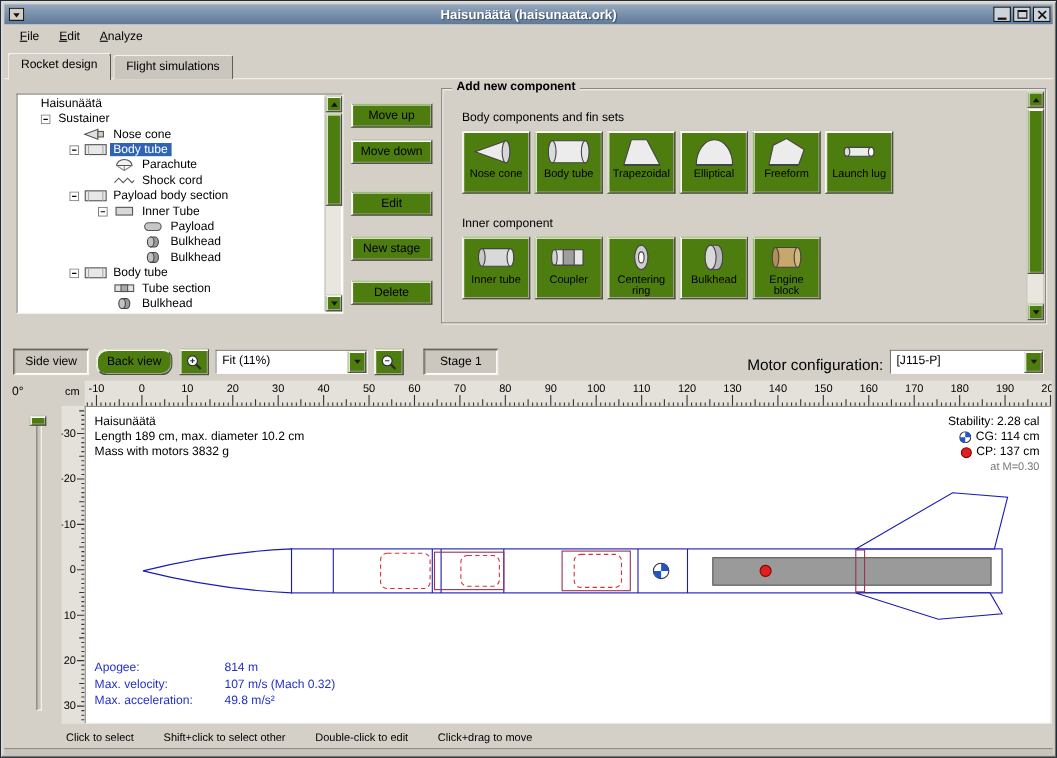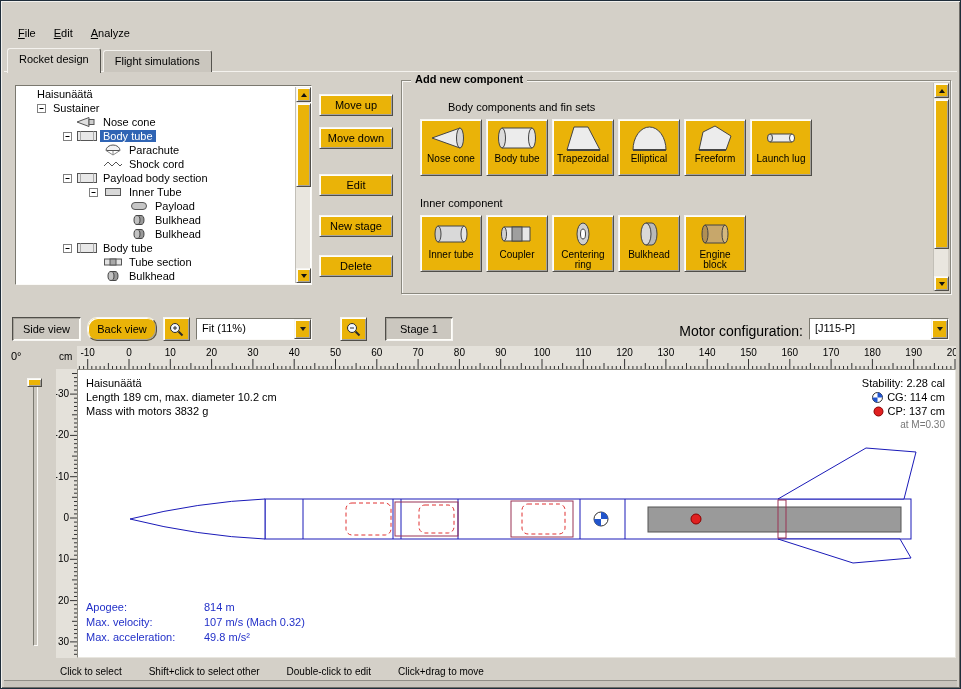--- a/index.html
+++ b/index.html
@@ -18,21 +18,21 @@
   .glyph-min{width:8px;height:2px;background:#111;margin-top:7px;}
   .glyph-max{width:9px;height:8px;border:1px solid #111;border-top:2px solid #111;}
   
   .menubar{position:absolute;left:3px;top:21px;right:3px;height:21px;display:flex;align-items:center;padding-left:6px;}
   .menu-item{padding:3px 8px;margin-right:2px;font-size:11px;}
   .tabs-row{position:absolute;left:6px;top:46px;height:25px;display:flex;align-items:flex-end;z-index:3;}
   .tab{height:22px;padding:4px 11px 0;margin-right:2px;background:#cac6be;border:1px solid #55534e;
     border-bottom:none;border-top-color:#f4f2ee;border-left-color:#f4f2ee;border-radius:3px 3px 0 0;font-size:11px;}
   .tab.active{height:25px;background:#d4d0c8;margin-bottom:-1px;}
   
-  .btn{background:#eab308;border:1px solid;border-color:#f6f5f2 #504e49 #504e49 #f6f5f2;
+  .btn{background:#4d7c0f;border:1px solid;border-color:#f6f5f2 #504e49 #504e49 #f6f5f2;
     box-shadow:inset 1px 1px 0 #fffef9, inset -1px -1px 0 #a5a29a;cursor:default;}
   .btn.pressed{border-color:#504e49 #f6f5f2 #f6f5f2 #504e49;
     box-shadow:inset 1px 1px 0 #a5a29a, inset -1px -1px 0 #fffef9;background:#cbc7bf;}
   .sunken{border:1px solid;border-color:#7a786f #fbfaf7 #fbfaf7 #7a786f;}
   
   .upper-panel{position:absolute;left:3px;top:70px;right:3px;height:233px;border-top:1px solid #f4f2ee;}
   .tree-panel{position:absolute;left:11px;top:13px;width:297px;height:200px;background:#fff;}
   .tree-rows{position:absolute;left:1px;top:1px;right:17px;bottom:1px;overflow:hidden;}
   .tree-row{height:14px;display:flex;align-items:center;white-space:nowrap;}
   .handle{width:13px;display:flex;align-items:center;flex:none;}
@@ -89,20 +89,42 @@
   
   .status-hints{position:absolute;left:3px;right:3px;top:662px;height:16px;display:flex;align-items:center;
     padding-left:56px;gap:27px;font-size:10px;}
   .bottom-strip{position:absolute;left:3px;right:3px;top:679px;height:7px;background:#c8c4bc;border-top:1px solid #908e87;}
 </style>
 </head>
 <body>
 
 <div class="window">
 
+  <div class="titlebar">
+    <span class="win-icon">
+      <svg width="14" height="12">
+          <rect x="0.5" y="0.5" width="13" height="11" fill="#d4d0c8" stroke="#111"></rect>
+          <path d="M4 5 h6 l-3 4 z" fill="#111"></path>
+        </svg>
+    </span>
+    <span class="title-text">Haisunäätä (haisunaata.ork)</span>
+    <span class="win-buttons">
+      <span class="win-btn">
+          <span class="glyph-min"></span>
+        </span>
+      <span class="win-btn">
+          <span class="glyph-max"></span>
+        </span>
+      <span class="win-btn">
+          <svg width="9" height="9">
+            <path d="M1 1 L8 8 M8 1 L1 8" stroke="#111" stroke-width="1.6"></path>
+          </svg>
+        </span>
+    </span>
+  </div>
 
   <div class="menubar" id="menubar">
       <div class="menu-item"><u>F</u>ile</div>
       <div class="menu-item"><u>E</u>dit</div>
       <div class="menu-item"><u>A</u>nalyze</div>
     </div>
 
   <div class="tabs-row" id="tabsRow">
       <div class="tab active">Rocket design</div>
       <div class="tab">Flight simulations</div>
@@ -288,21 +310,21 @@
       </div>
     <div class="btn act-btn" style="top:143px;">
         <span>New stage</span>
       </div>
     <div class="btn act-btn" style="top:183px;">
         <span>Delete</span>
       </div>
 
     <div class="groupbox">
       <div class="groupbox-title">Add new component</div>
-      <div class="sec-label" style="top:20px;margin-left:28px;">Body components and fin sets</div>
+      <div class="sec-label" style="top:20px;">Body components and fin sets</div>
       <div class="comp-row" id="bodyComps" style="top:38px;">
           <div class="comp-btn btn">
             <span class="comp-icon">
               <svg width="44" height="30">
                 <path d="M3 15 L31 5 L31 25 Z" fill="#ececec" stroke="#444"></path>
                 <ellipse cx="31" cy="15" rx="3.5" ry="10" fill="#d6d6d6" stroke="#444"></ellipse>
               </svg>
             </span>
             <span class="comp-label">Nose cone</span>
           </div>
@@ -425,21 +447,21 @@
         <span>Back view</span>
       </div>
     <div class="btn tool-btn" style="left:159px;width:27px;">
       <svg width="17" height="17">
           <circle cx="7" cy="7" r="4.5" fill="#f2f7ff" stroke="#2a2a2a"></circle>
           <line x1="10.5" y1="10.5" x2="14.5" y2="14.5" stroke="#2a2a2a" stroke-width="2"></line>
           <line x1="5" y1="7" x2="9" y2="7" stroke="#2a2a2a"></line>
           <line x1="7" y1="5" x2="7" y2="9" stroke="#2a2a2a"></line>
         </svg>
     </div>
-    <div class="combo" style="left:192px;width:116px;">
+    <div class="combo" style="left:192px;width:138px;">
       <span class="combo-text">Fit (11%)</span>
       <span class="combo-arrow btn">
           <i class="tri-down"></i>
         </span>
     </div>
     <div class="btn tool-btn" style="left:336px;width:27px;">
       <svg width="17" height="17">
           <circle cx="7" cy="7" r="4.5" fill="#f2f7ff" stroke="#2a2a2a"></circle>
           <line x1="10.5" y1="10.5" x2="14.5" y2="14.5" stroke="#2a2a2a" stroke-width="2"></line>
           <line x1="5" y1="7" x2="9" y2="7" stroke="#2a2a2a"></line>

